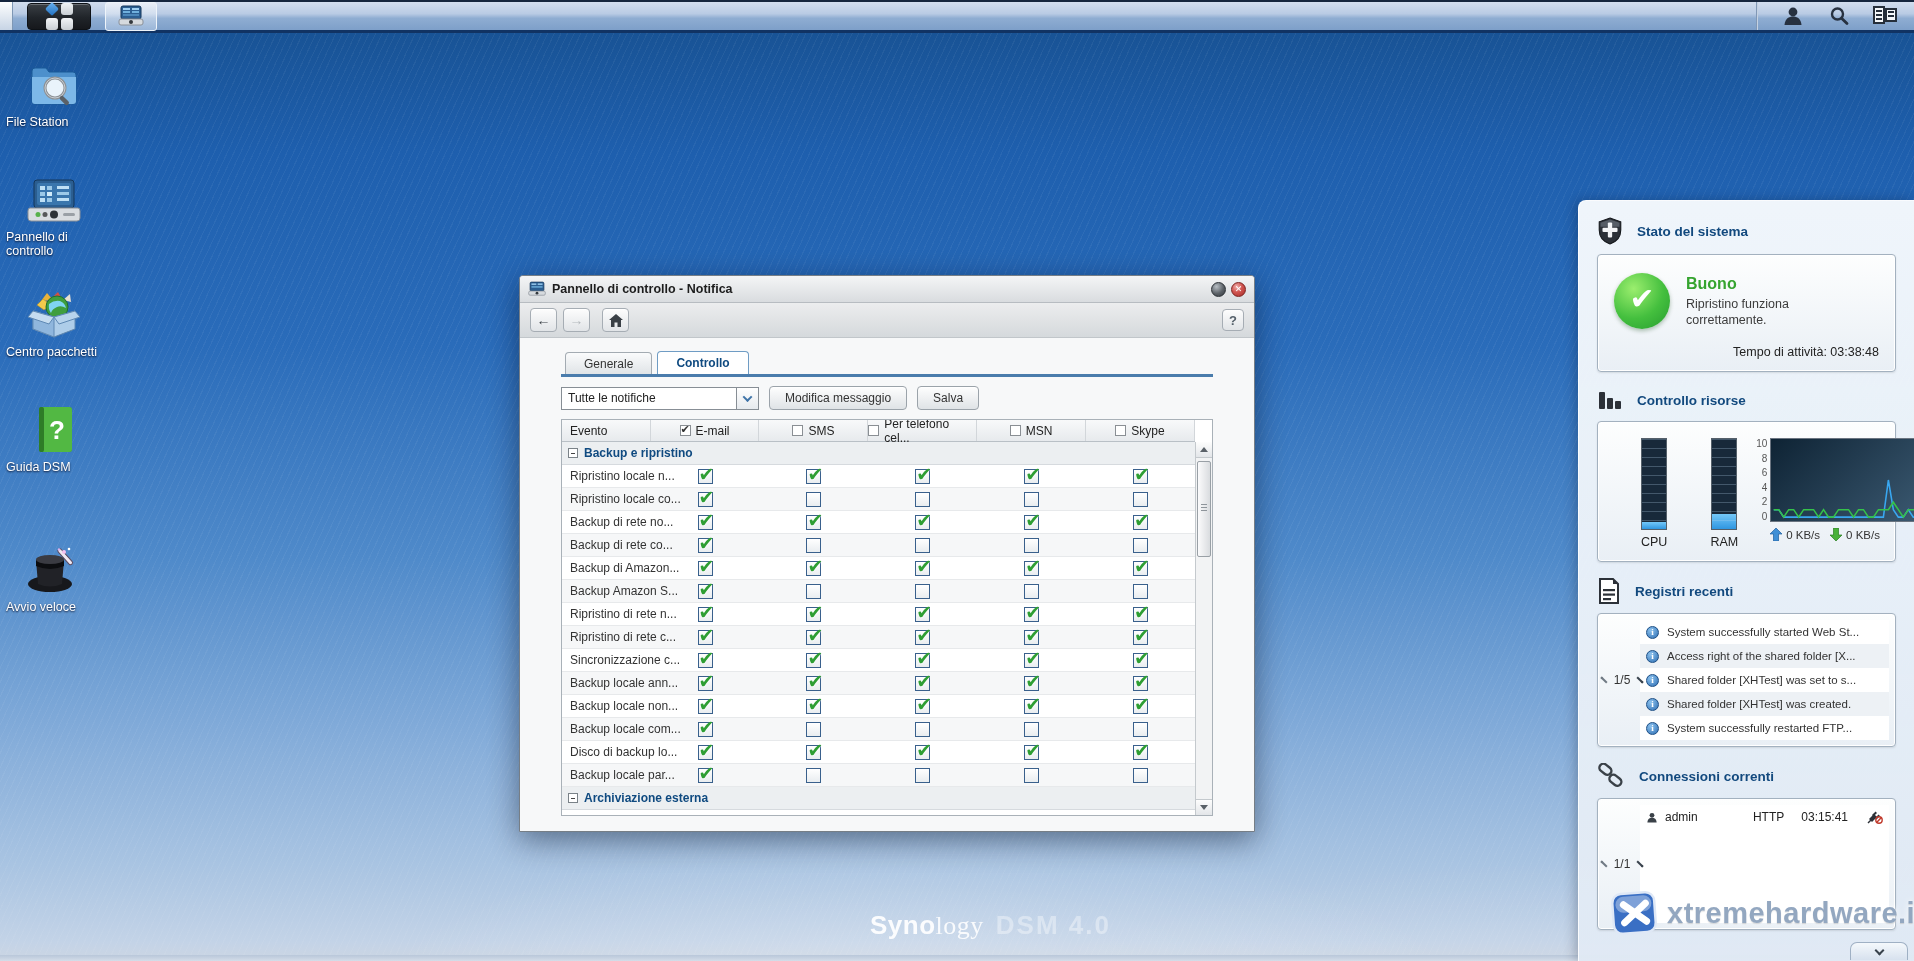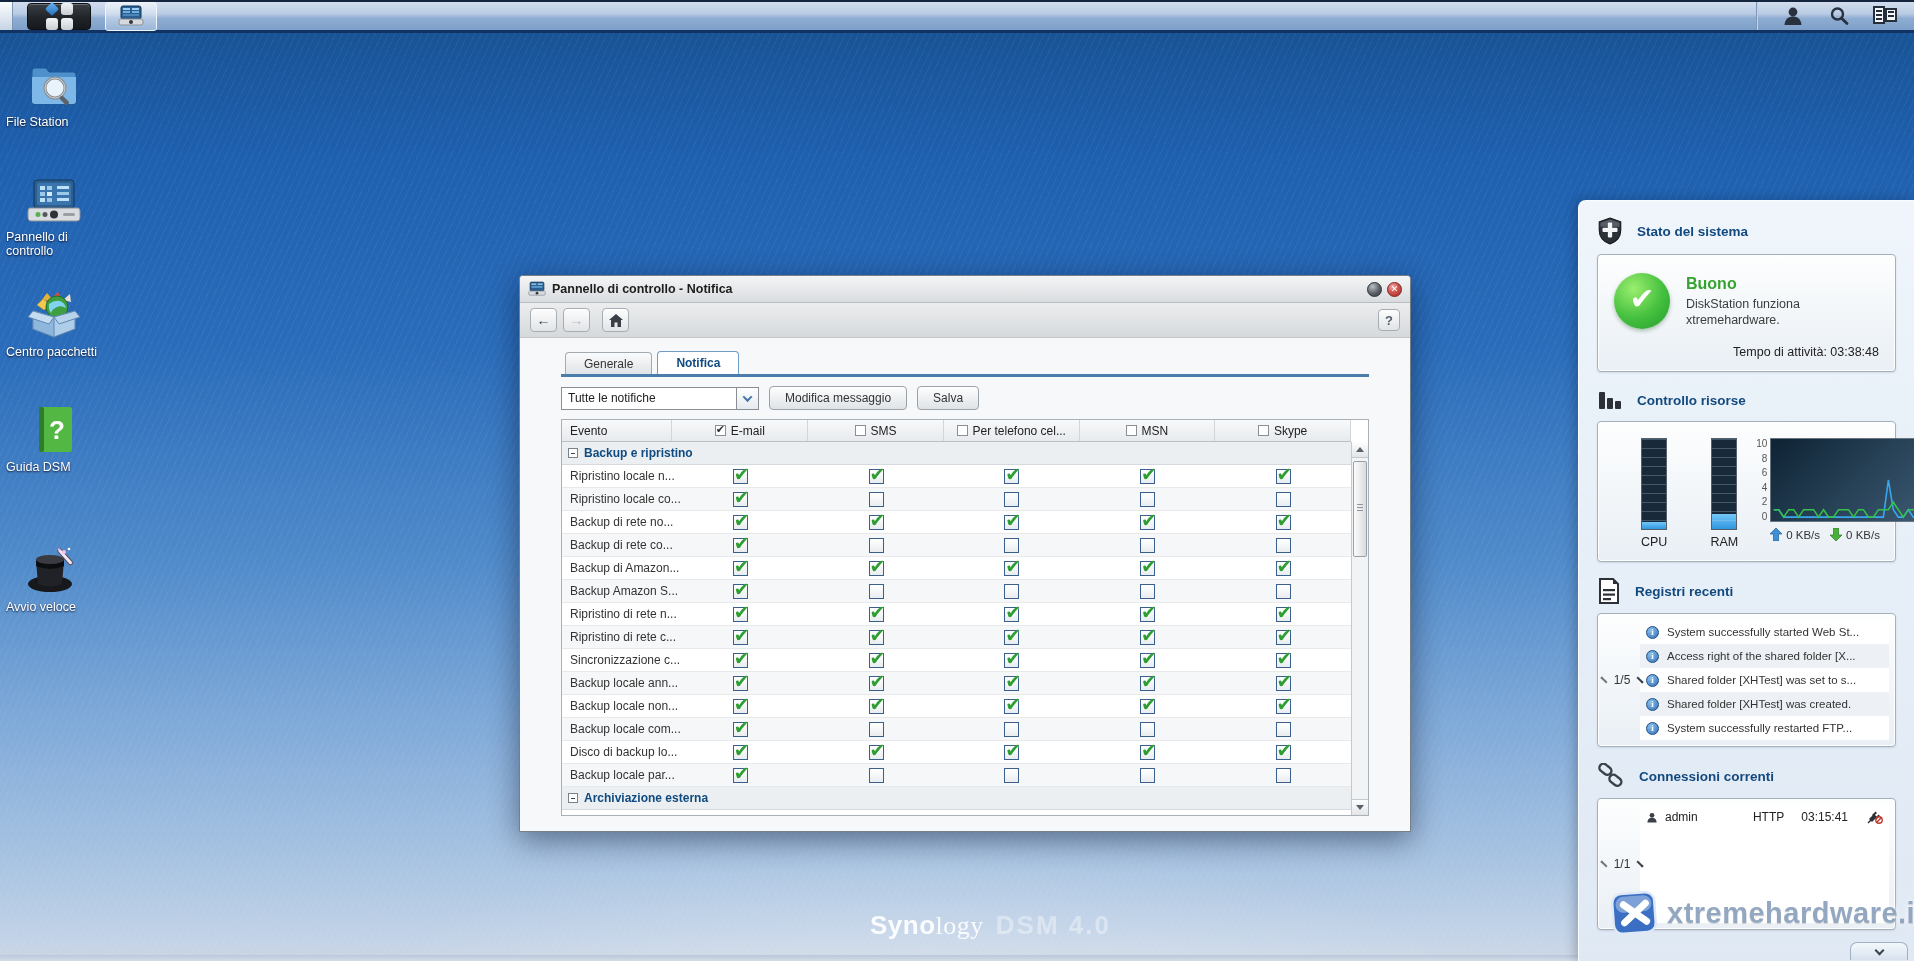--- a/index.html
+++ b/index.html
@@ -35,21 +35,21 @@
   .pilot-icon .p1::before { content:""; position:absolute; left:1px; top:2px; width:6px; height:2px; background:#252e3a; box-shadow:0 4px 0 #252e3a, 0 8px 0 #252e3a; }
   .pilot-icon .p2 { position:absolute; right:0; top:2px; width:12px; height:14px; border:2px solid #252e3a; background:#f4f7fa; }
   .pilot-icon .p2::before { content:""; position:absolute; left:1px; top:1px; width:6px; height:2px; background:#252e3a; box-shadow:0 4px 0 #252e3a; }
 
   
   .dicon { position:absolute; left:6px; width:96px; text-align:left; cursor:pointer; }
   .dicon .art { height:52px; display:flex; align-items:flex-end; justify-content:center; }
   .dicon .lbl { margin-top:6px; color:#fff; font-size:12.5px; line-height:14px; text-shadow:0 1px 2px rgba(0,0,20,0.85); }
 
   
-  .window { position:absolute; left:519px; top:275px; width:892px; height:557px; background:#f7f8f9;
+  .window { position:absolute; left:519px; top:275px; width:736px; height:557px; background:#f7f8f9;
     border:1px solid #767e86; border-radius:4px 4px 0 0; box-shadow:0 8px 30px rgba(0,10,30,0.45); z-index:40; display:flex; flex-direction:column; }
   .titlebar { height:27px; background:linear-gradient(180deg,#f4f5f6,#d9dcdf); border-bottom:1px solid #b7bcc1;
     border-radius:3px 3px 0 0; display:flex; align-items:center; padding:0 8px; }
   .titlebar .wtitle { font-size:12.5px; font-weight:bold; color:#1d1d1d; margin-left:6px; }
   .tb-btns { margin-left:auto; display:flex; gap:5px; }
   .sphere { width:15px; height:15px; border-radius:50%; cursor:pointer; position:relative; }
   .sphere.min { background:radial-gradient(circle at 35% 28%, #b8bfc5, #5b6167 55%, #33383d); border:1px solid #2c3136; }
   .sphere.close { background:radial-gradient(circle at 35% 28%, #f0b0ac, #d05450 45%, #a62c28); border:1px solid #7e211e; }
   .sphere.close::after { content:"✕"; position:absolute; left:0; right:0; top:1px; text-align:center; color:#fff; font-size:9px; font-weight:bold; }
 
@@ -321,21 +321,21 @@
     <div class="nav-btn" style="margin-left:6px;">
       <svg width="14" height="13" viewBox="0 0 14 13">
         <path d="M7 0 L14 6 L12 6 L12 13 L8.5 13 L8.5 8.5 L5.5 8.5 L5.5 13 L2 13 L2 6 L0 6 Z" fill="#3a4046"></path>
       </svg>
     </div>
     <div class="help-btn">?</div>
   </div>
   <div class="win-content">
     <div class="tabstrip">
       <div class="tab">Generale</div>
-      <div class="tab active">Notifica</div>
+      <div class="tab active">Controllo</div>
     </div>
     <div class="bluebar"></div>
     <div class="ctrl-row">
       <div class="dropdown">
         <span class="dd-val">Tutte le notifiche</span>
         <span class="dd-btn">
             <span class="dd-chev"></span>
           </span>
       </div>
       <button class="w-btn">Modifica messaggio</button>
@@ -652,21 +652,21 @@
         <rect x="10" y="5" width="4" height="14" rx="1" fill="#f2f4f6"></rect>
         <rect x="5" y="10" width="14" height="4" rx="1" fill="#f2f4f6"></rect>
       </svg>
       <span class="w-title">Stato del sistema</span>
     </div>
     <div class="w-box">
       <div class="status-flex">
         <div class="green-circle"></div>
         <div>
           <div class="status-name">Buono</div>
-          <div class="status-desc">DiskStation funziona xtremehardware.</div>
+          <div class="status-desc">Ripristino funziona correttamente.</div>
         </div>
       </div>
       <div class="uptime">Tempo di attività: 03:38:48</div>
     </div>
   </div>
 
   <div class="widget">
     <div class="w-head">
       <svg width="26" height="24" viewBox="0 0 26 24">
         <rect x="2" y="4" width="6" height="17" rx="1" fill="#2c3138"></rect>

